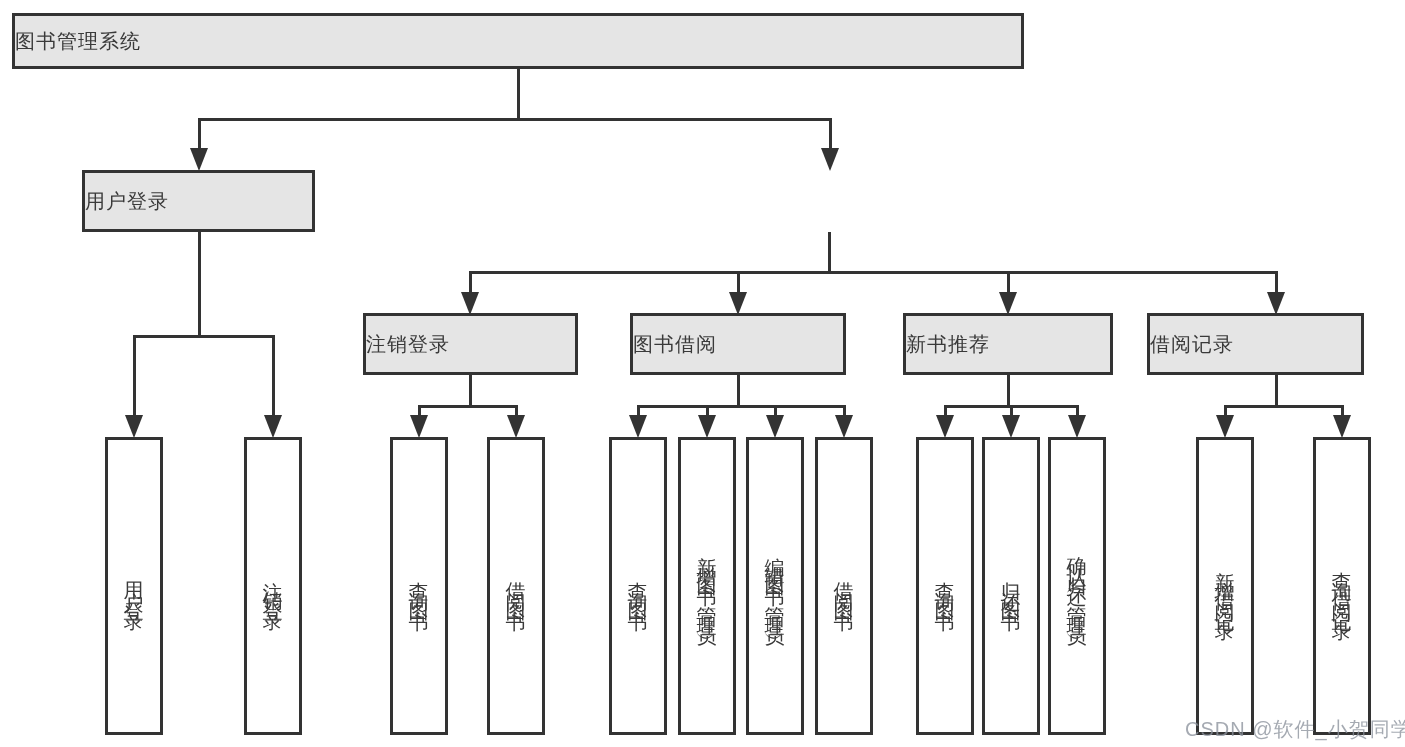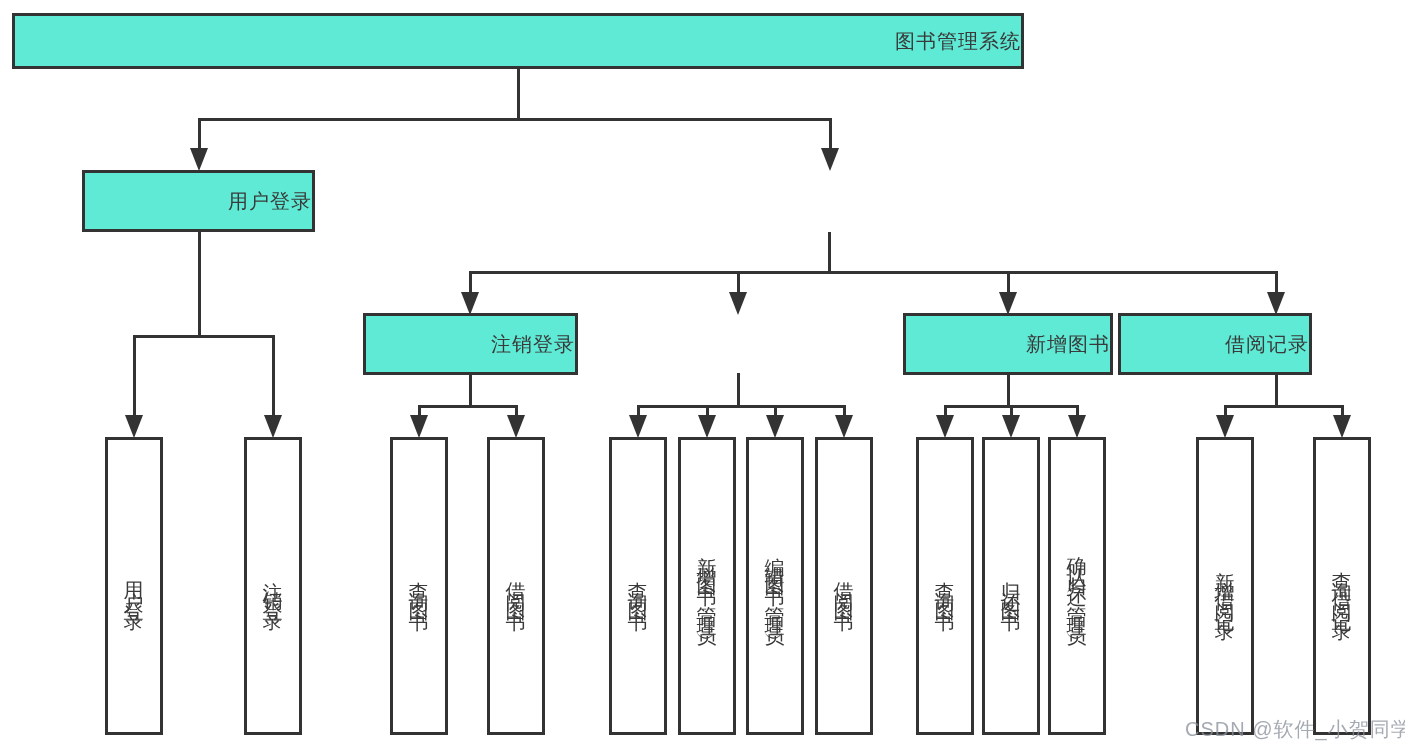--- a/index.html
+++ b/index.html
@@ -1,22 +1,22 @@
 <!DOCTYPE html>
 <html><head>
 <meta charset="utf-8">
 <style>
   html,body{margin:0;padding:0;background:#ffffff;}
   .stage{
     position:relative;width:1405px;height:747px;background:#ffffff;overflow:hidden;
     font-family:"Liberation Sans","DejaVu Sans",sans-serif;color:#3a3a3a;
   }
   .node{
-    position:absolute;box-sizing:border-box;border:3px solid #333333;background:#5eead4;
-    display:flex;align-items:center;justify-content:flex-end;
+    position:absolute;box-sizing:border-box;border:3px solid #333333;background:#e5e5e5;
+    display:flex;align-items:center;justify-content:flex-start;
     font-size:20px;letter-spacing:1px;white-space:nowrap;
   }
   .vnode{
     position:absolute;box-sizing:border-box;border:3px solid #333333;background:#ffffff;
     display:flex;align-items:center;justify-content:center;
     font-size:20px;
   }
   .vnode span{
     writing-mode:vertical-rl;text-orientation:mixed;letter-spacing:10px;line-height:1;
   }
@@ -66,24 +66,27 @@
   <div class="vline" style="left:737px;top:271px;height:24px;"></div>
   <div class="arrow" style="left:729px;top:292px;"></div>
   <div class="vline" style="left:1007px;top:271px;height:24px;"></div>
   <div class="arrow" style="left:999px;top:292px;"></div>
   <div class="vline" style="left:1275px;top:271px;height:24px;"></div>
   <div class="arrow" style="left:1267px;top:292px;"></div>
 
   <div class="node" style="left:363px;top:313px;width:215px;height:62px;">
     <span>注销登录</span>
   </div>
+  <div class="node" style="left:630px;top:313px;width:216px;height:62px;">
+    <span>图书借阅</span>
+  </div>
   <div class="node" style="left:903px;top:313px;width:210px;height:62px;">
-    <span>新增图书</span>
+    <span>新书推荐</span>
   </div>
-  <div class="node" style="left:1118px;top:313px;width:194px;height:62px;">
+  <div class="node" style="left:1147px;top:313px;width:217px;height:62px;">
     <span>借阅记录</span>
   </div>
 
   <div class="vline" style="left:469px;top:373px;height:35px;"></div>
   <div class="hline" style="left:418px;top:405px;width:100px;"></div>
   <div class="vline" style="left:418px;top:405px;height:13px;"></div>
   <div class="arrow" style="left:410px;top:415px;"></div>
   <div class="vline" style="left:515px;top:405px;height:13px;"></div>
   <div class="arrow" style="left:507px;top:415px;"></div>
 

